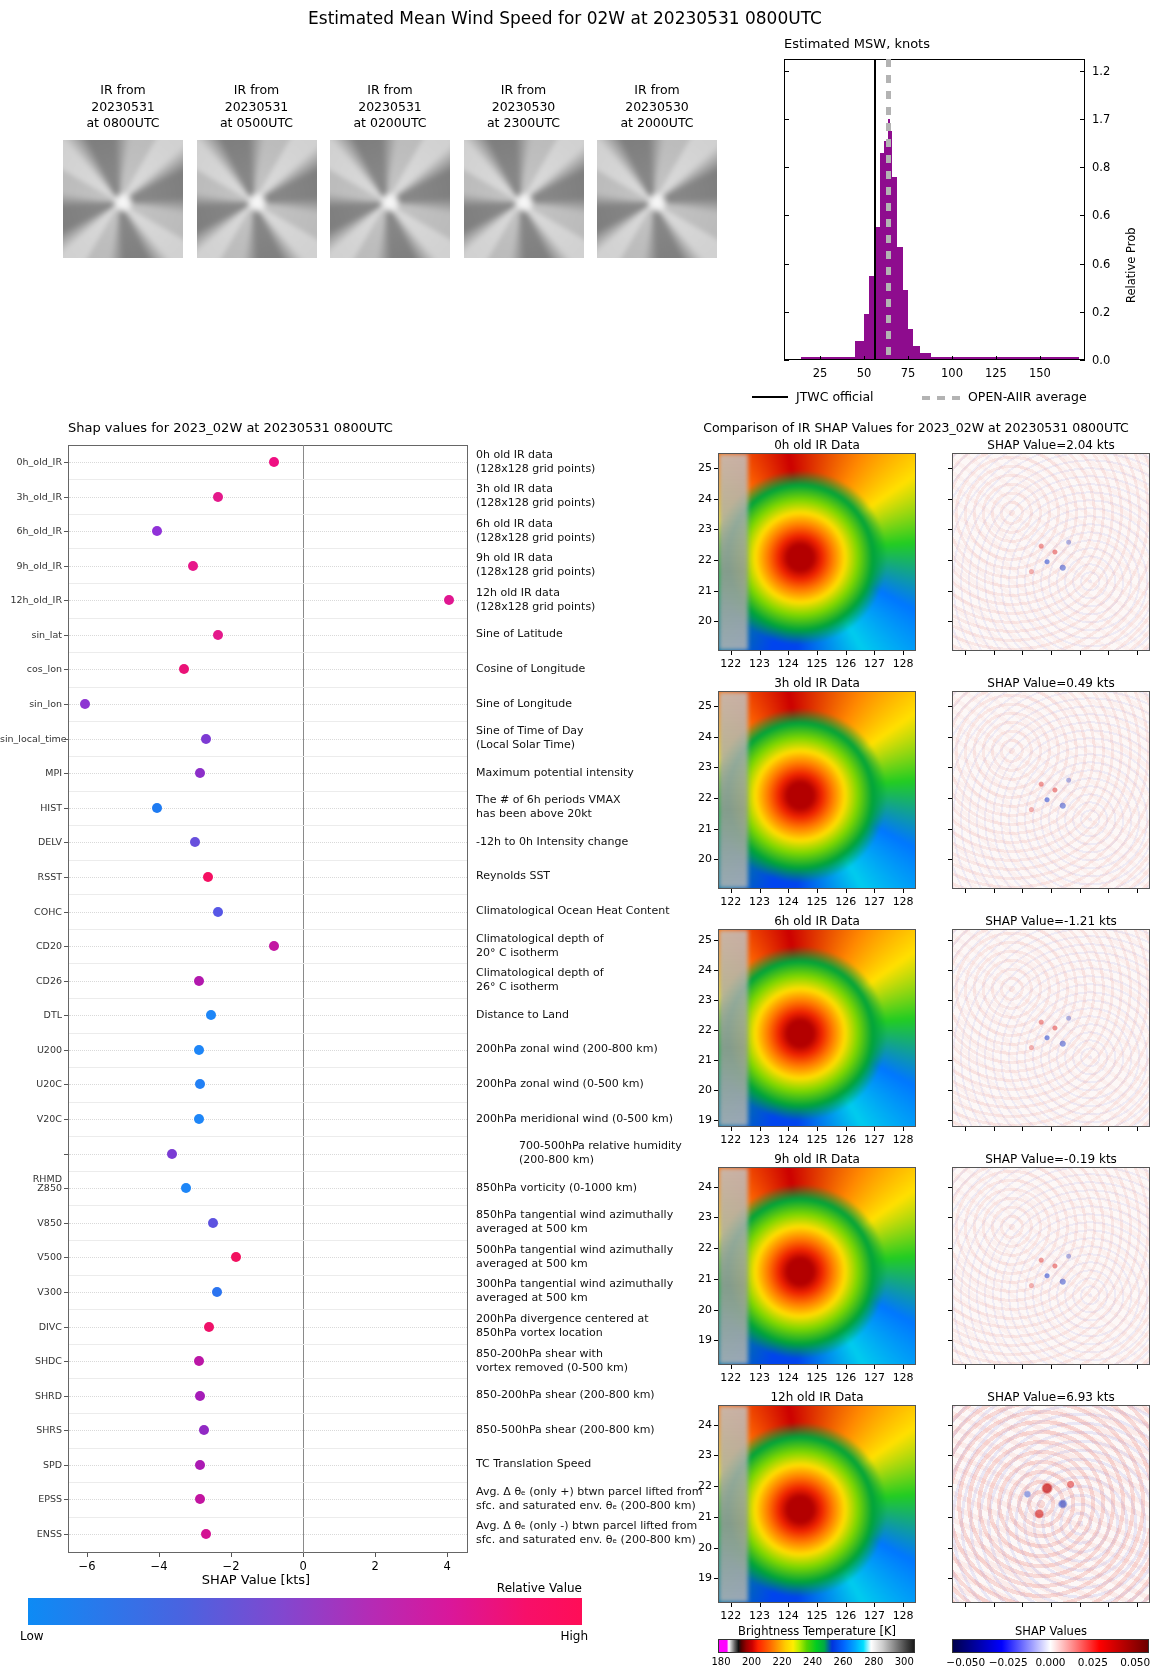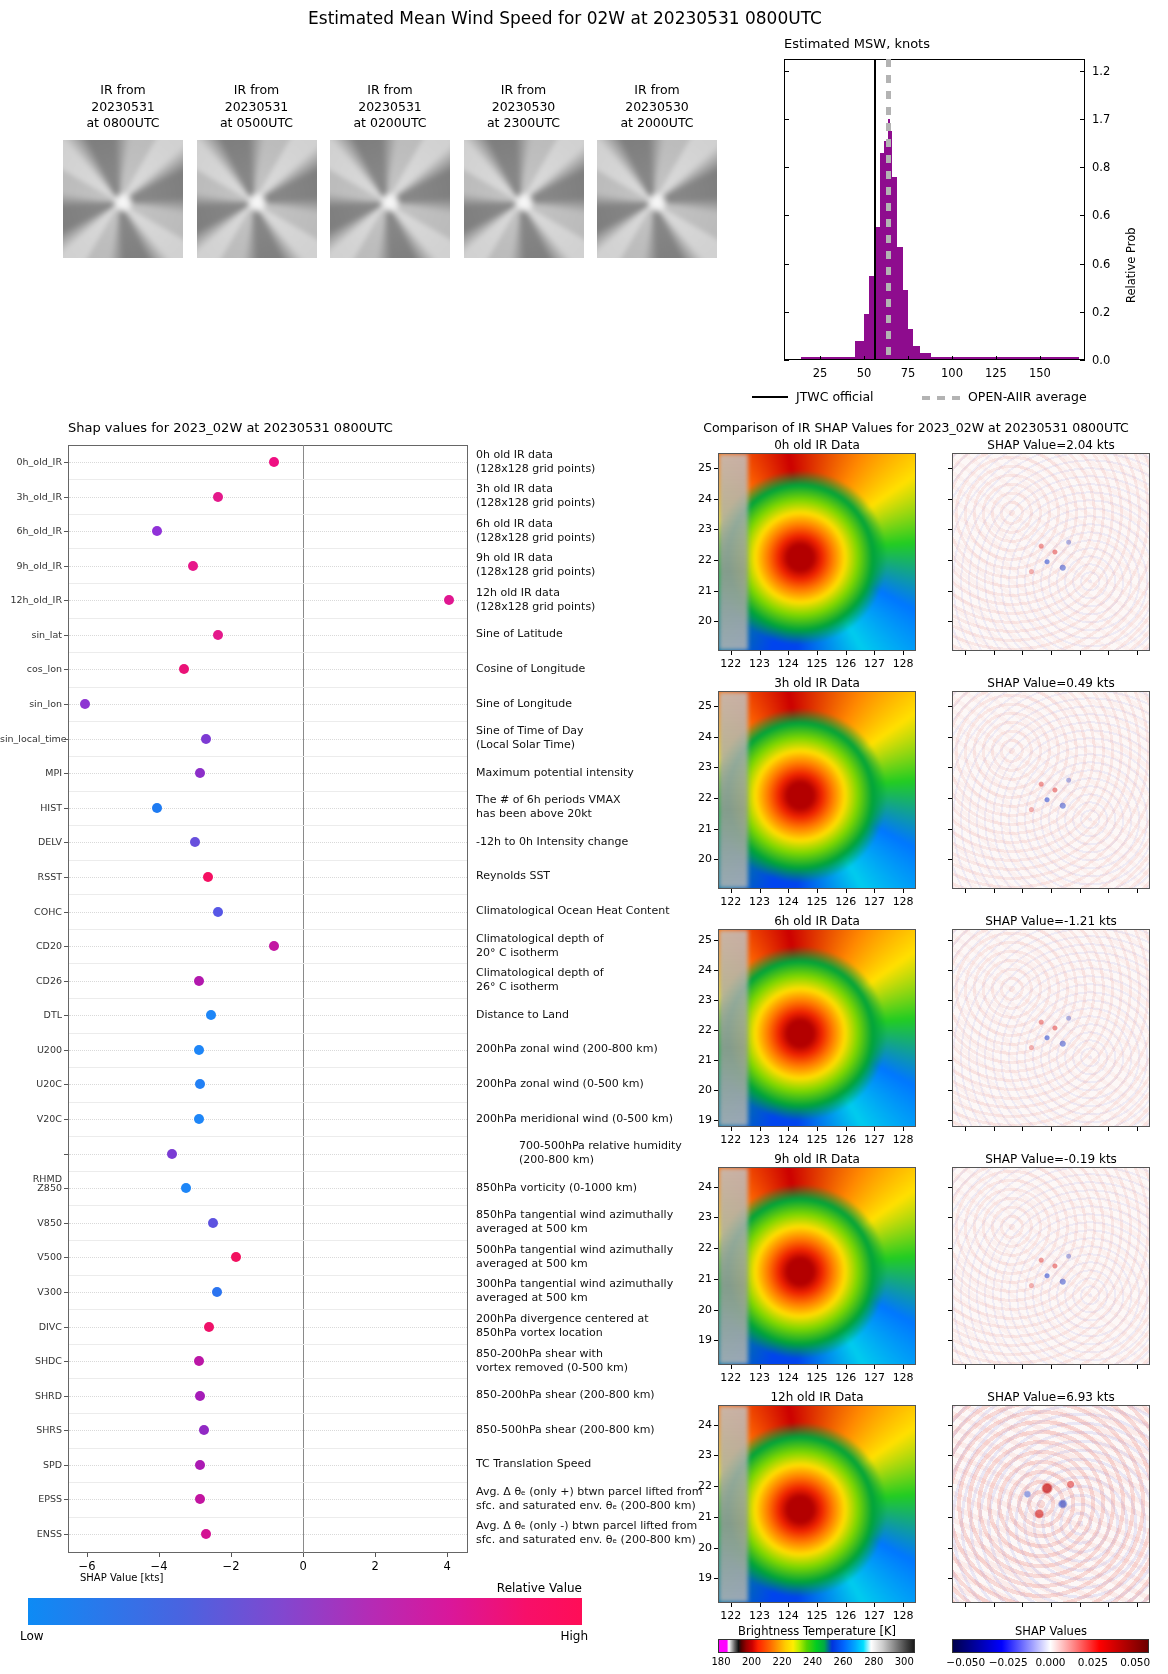--- a/index.html
+++ b/index.html
@@ -399,21 +399,21 @@
       <div class="tick-lbl" style="left: 145.089px; top: 1559px; width: 28px; text-align: center;">−4</div>
       <div class="tickmark" style="left: 231.096px; top: 1553px; width: 1px; height: 4px; background: rgb(85, 85, 85);"></div>
       <div class="tick-lbl" style="left: 217.096px; top: 1559px; width: 28px; text-align: center;">−2</div>
       <div class="tickmark" style="left: 303.104px; top: 1553px; width: 1px; height: 4px; background: rgb(85, 85, 85);"></div>
       <div class="tick-lbl" style="left: 289.104px; top: 1559px; width: 28px; text-align: center;">0</div>
       <div class="tickmark" style="left: 375.111px; top: 1553px; width: 1px; height: 4px; background: rgb(85, 85, 85);"></div>
       <div class="tick-lbl" style="left: 361.111px; top: 1559px; width: 28px; text-align: center;">2</div>
       <div class="tickmark" style="left: 447.118px; top: 1553px; width: 1px; height: 4px; background: rgb(85, 85, 85);"></div>
       <div class="tick-lbl" style="left: 433.118px; top: 1559px; width: 28px; text-align: center;">4</div>
     </div>
-  <div class="abs" style="left:80px;top:1572px;width:400px;text-align:left;font-size:10px;">SHAP Value [kts]</div>
+  <div class="abs" style="left:56px;top:1572px;width:400px;text-align:center;font-size:13px;">SHAP Value [kts]</div>
 
   <div class="abs" style="left:382px;top:1581px;width:200px;text-align:right;font-size:12px;">Relative Value</div>
   <div class="abs" id="fv-bar" style="left:28px;top:1598px;width:554px;"></div>
   <div class="abs" style="left:20px;top:1629px;font-size:12px;">Low</div>
   <div class="abs" style="left:488px;top:1629px;width:100px;text-align:right;font-size:12px;">High</div>
 
 
   <div class="abs" style="left:666px;top:420px;width:500px;text-align:center;font-size:12.5px;">Comparison of IR SHAP Values for 2023_02W at 20230531 0800UTC</div>
   <div id="cmp-rows">
       <div class="cmp-title" style="left: 718px; top: 438px;">0h old IR Data</div>

